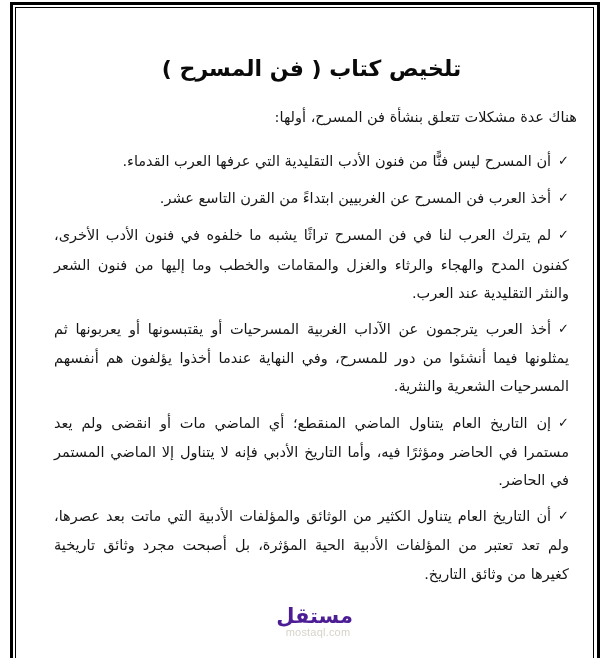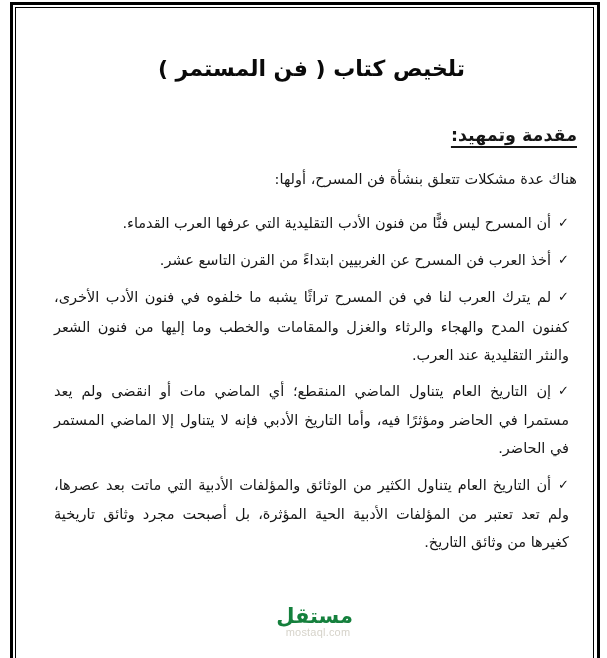--- a/index.html
+++ b/index.html
@@ -19,21 +19,21 @@
   .frame-inner {
     position:absolute; top:7px; left:15px; right:13px; bottom:-12px;
     border:1px solid #000; border-bottom:none;
     pointer-events:none;
   }
   
   .watermark {
     position:absolute; left:283px; top:605px; width:70px;
     text-align:center; z-index:1; user-select:none;
   }
-  .wm-ar { font-size:21px; font-weight:700; color:#15803d; line-height:22px; direction:rtl; }
+  .wm-ar { font-size:21px; font-weight:700; color:#4c1d95; line-height:22px; direction:rtl; }
   .wm-en { font-size:11px; color:#d6d3ca; line-height:9px; margin-top:1px;
            font-family:"Liberation Sans", sans-serif; letter-spacing:0.2px; }
   
   .content {
     position:absolute; top:0; left:46px; right:30px;
     direction:rtl; z-index:2;
   }
   .doc-title {
     margin:52px 0 0; text-align:center;
     font-size:22px; font-weight:700; line-height:34px;
@@ -67,34 +67,34 @@
 <div class="frame-outer"></div>
 <div class="frame-inner"></div>
 
 <div class="watermark">
   <div class="wm-ar">مستقل</div>
   <div class="wm-en">mostaql.com</div>
 </div>
 
 <div class="content" dir="rtl">
 
-  <h1 class="doc-title">تلخيص كتاب ( فن المستمر )</h1>
+  <h1 class="doc-title">تلخيص كتاب ( فن المسرح )</h1>
 
-  <h2 class="section-heading">مقدمة وتمهيد:</h2>
 
   <p class="intro">هناك عدة مشكلات تتعلق بنشأة فن المسرح، أولها:</p>
 
   <div class="bullets">
 
     <p class="bullet"><span class="check">✓</span><span>أن المسرح ليس فنًّا من فنون الأدب التقليدية التي عرفها العرب القدماء.</span></p>
 
     <p class="bullet"><span class="check">✓</span><span>أخذ العرب فن المسرح عن الغربيين ابتداءً من القرن التاسع عشر.</span></p>
 
     <p class="bullet"><span class="check">✓</span><span>لم يترك العرب لنا في فن المسرح تراثًا يشبه ما خلفوه في فنون الأدب الأخرى، كفنون المدح والهجاء والرثاء والغزل والمقامات والخطب وما إليها من فنون الشعر والنثر التقليدية عند العرب.</span></p>
 
+    <p class="bullet"><span class="check">✓</span><span>أخذ العرب يترجمون عن الآداب الغربية المسرحيات أو يقتبسونها أو يعربونها ثم يمثلونها فيما أنشئوا من دور للمسرح، وفي النهاية عندما أخذوا يؤلفون هم أنفسهم المسرحيات الشعرية والنثرية.</span></p>
 
 
     <p class="bullet"><span class="check">✓</span><span>إن التاريخ العام يتناول الماضي المنقطع؛ أي الماضي مات أو انقضى ولم يعد مستمرا في الحاضر ومؤثرًا فيه، وأما التاريخ الأدبي فإنه لا يتناول إلا الماضي المستمر في الحاضر.</span></p>
 
     <p class="bullet"><span class="check">✓</span><span>أن التاريخ العام يتناول الكثير من الوثائق والمؤلفات الأدبية التي ماتت بعد عصرها، ولم تعد تعتبر من المؤلفات الأدبية الحية المؤثرة، بل أصبحت مجرد وثائق تاريخية كغيرها من وثائق التاريخ.</span></p>
 
   </div>
 </div>
 
 </body></html>

